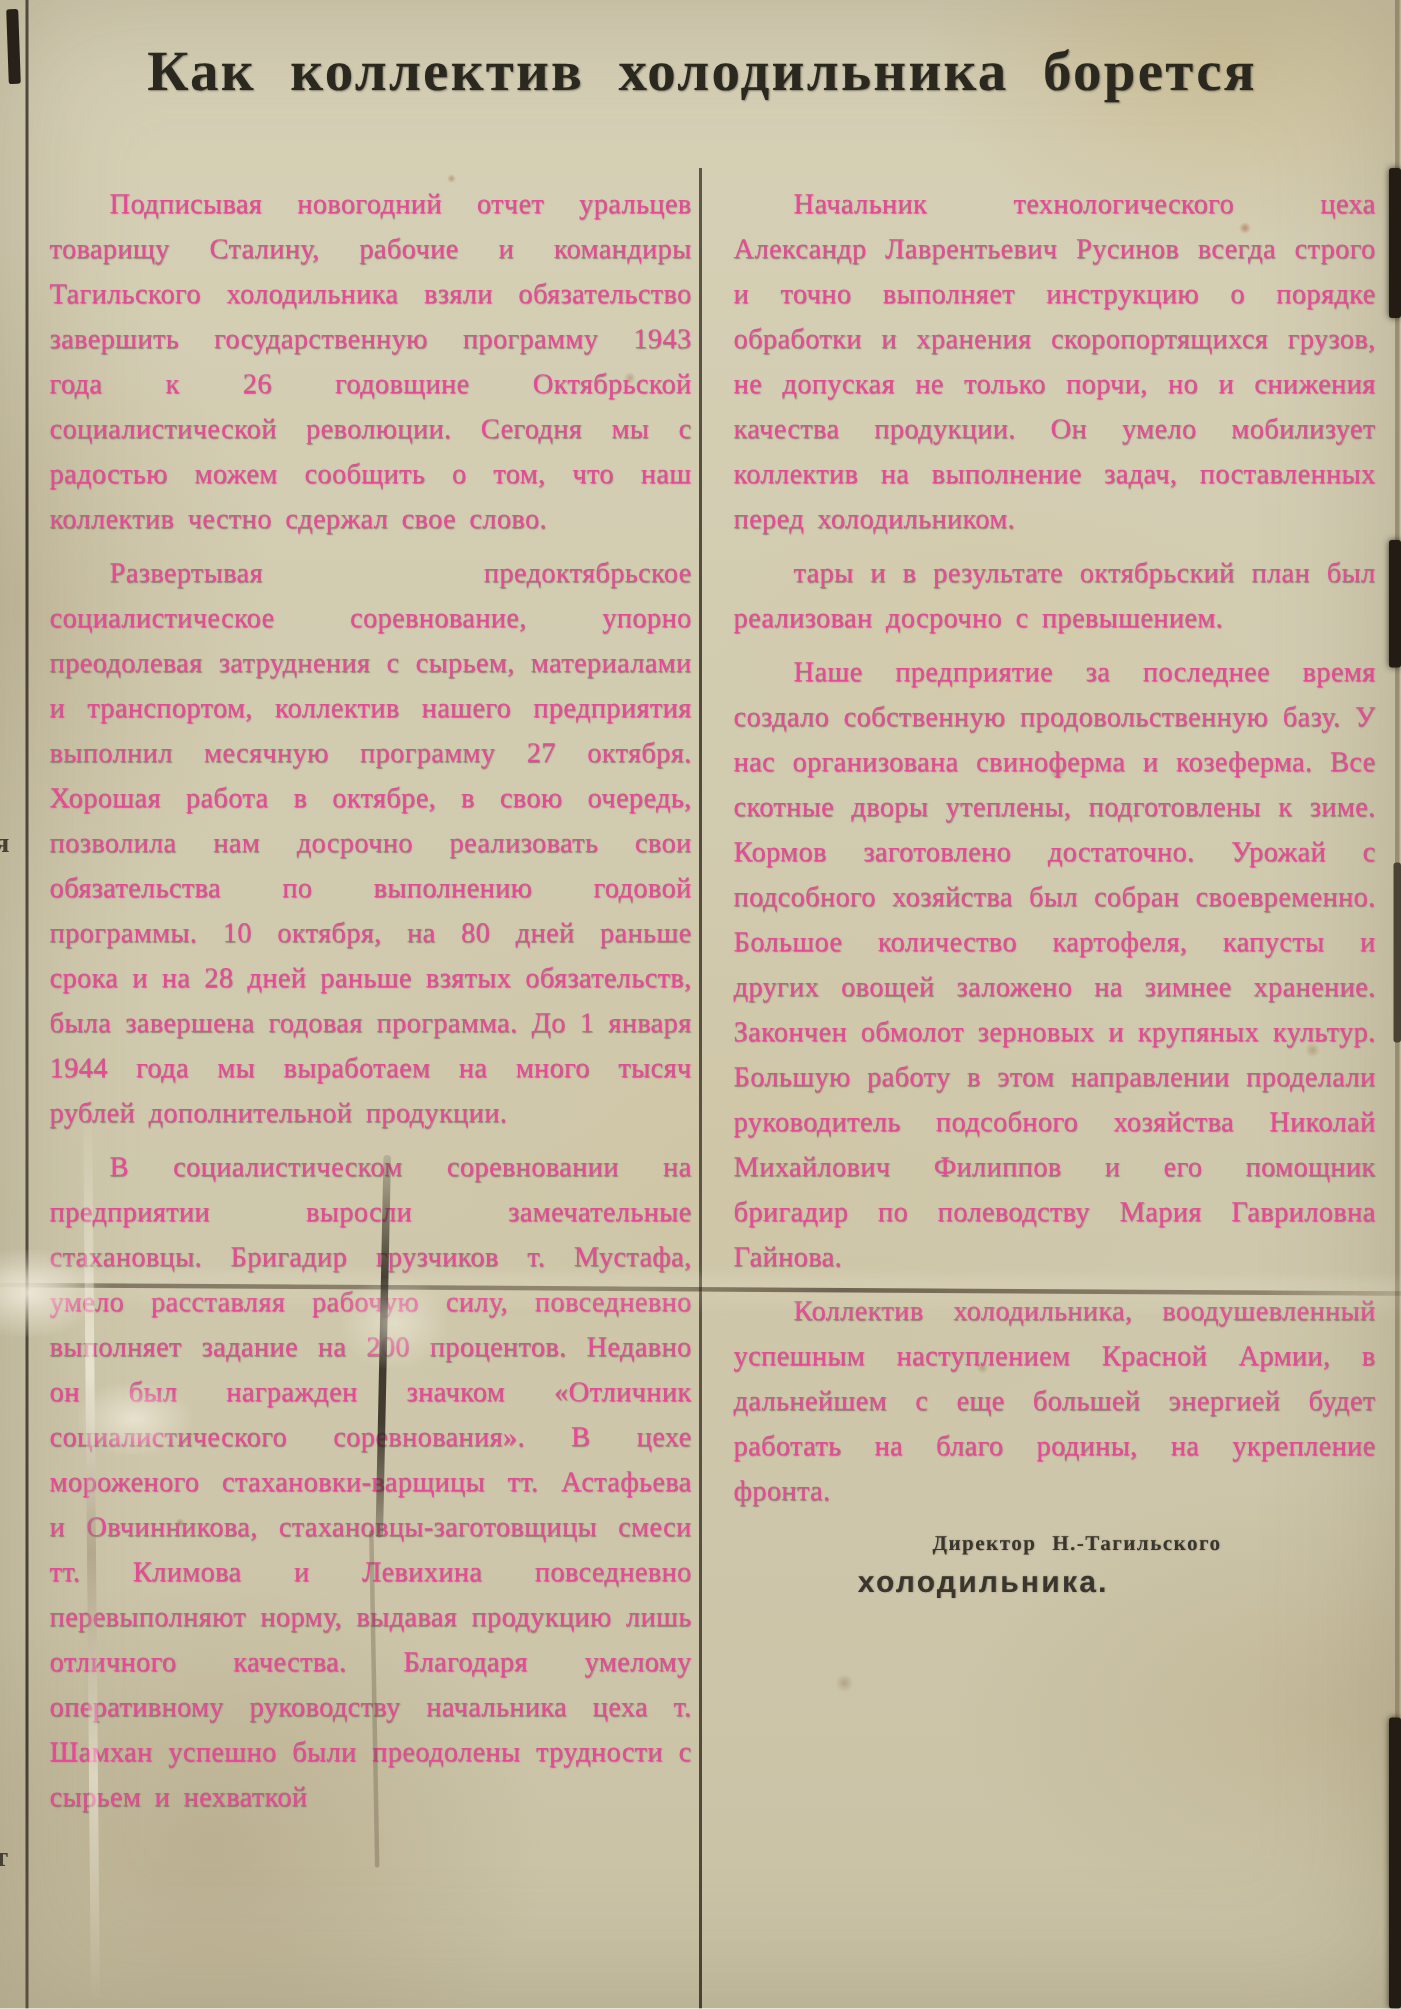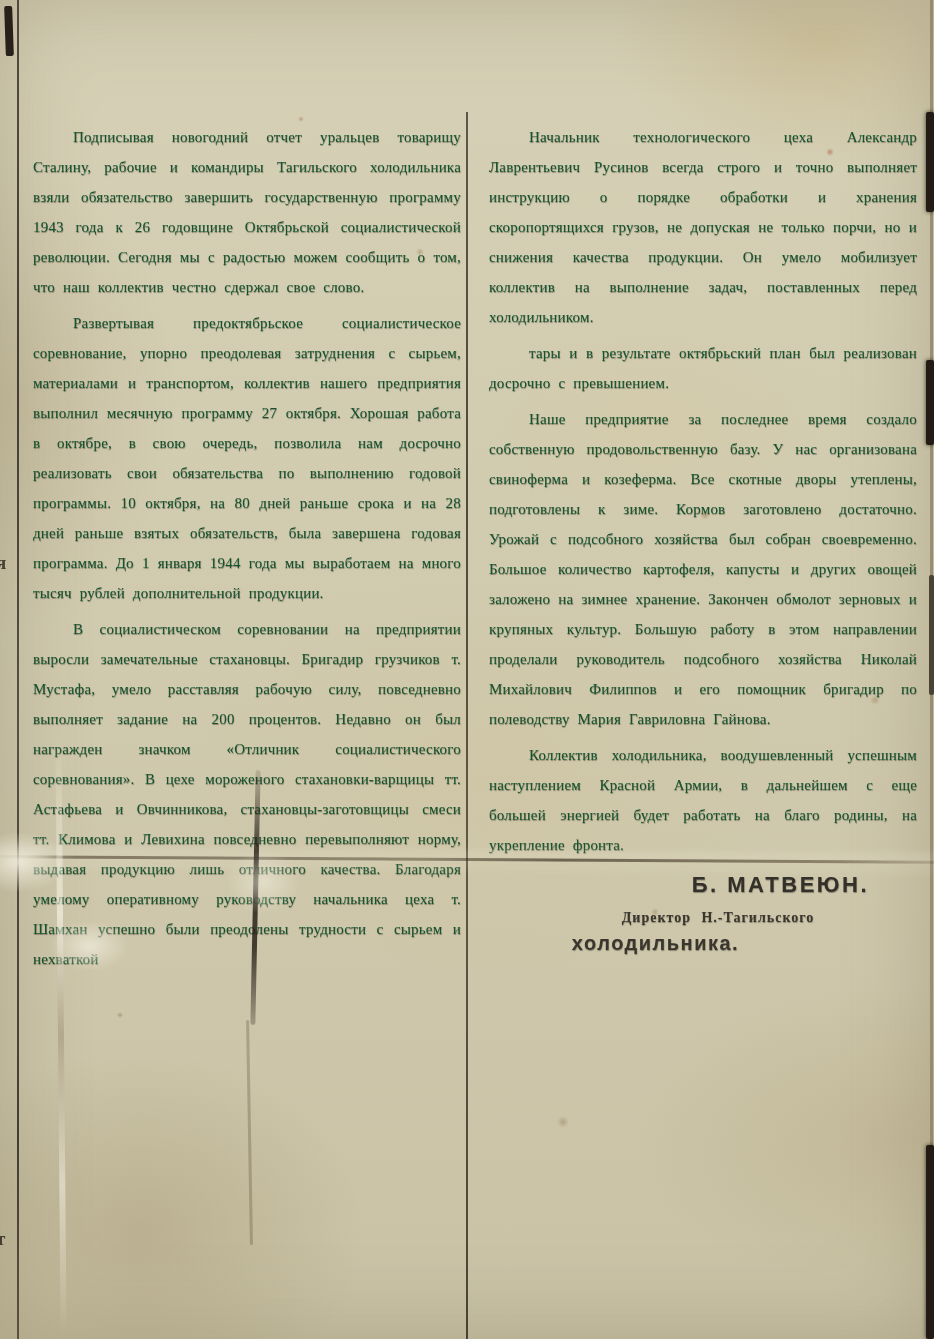--- a/index.html
+++ b/index.html
@@ -40,27 +40,27 @@
     text-shadow: 0.6px 0.7px 1.2px rgba(45,40,30,0.45);
   }
   .title-line1 { font-size: 38px; letter-spacing: 1.5px; word-spacing: 12px; line-height: 44px; }
   .title-line2 { font-size: 37px; letter-spacing: 1.5px; word-spacing: 12px; line-height: 42px; margin-top: 2px; }
 
   .col { position: absolute; top: 122px; width: 428px; }
   .col-left  { left: 33px;  }
   .col-right { left: 489px; }
   .col p {
     margin: 0;
-    font-size: 15px;
+    font-size: 19px;
     line-height: 30px;
     text-align: justify;
     text-indent: 40px;
     word-spacing: 4px;
     letter-spacing: 0.2px;
-    color: #14532d;
+    color: #ec4899;
     text-shadow: 0.4px 0.5px 0.8px rgba(62,55,42,0.50);
   }
   .col p + p { margin-top: 6px; }
 
   .signature {
     margin-top: 12px; padding-right: 48px;
     text-align: right;
     font-family: "Liberation Sans", sans-serif;
     font-weight: bold; font-size: 22px; letter-spacing: 2.5px;
     color: #33302a; text-shadow: 0.5px 0.5px 1px rgba(50,45,35,0.45);
@@ -156,34 +156,34 @@
 <div class="corner-mark"></div>
 <div class="rule-left"></div>
 <div class="rule-center"></div>
 <div class="rule-right"></div>
 <div class="edge-seg s1"></div>
 <div class="edge-seg s2"></div>
 <div class="edge-seg s3"></div>
 <div class="edge-seg s4"></div>
 
 <div class="title-block">
+  <div class="title-line1">Как коллектив холодильника борется</div>
 </div>
 
 <div class="col col-left">
   <p>Подписывая новогодний отчет уральцев товарищу Сталину, рабочие и командиры Тагильского холодильника взяли обязательство завершить государственную программу 1943 года к 26 годовщине Октябрьской социалистической революции. Сегодня мы с радостью можем сообщить о том, что наш коллектив честно сдержал свое слово.</p>
   <p>Развертывая предоктябрьское социалистическое соревнование, упорно преодолевая затруднения с сырьем, материалами и транспортом, коллектив нашего предприятия выполнил месячную программу 27 октября. Хорошая работа в октябре, в свою очередь, позволила нам досрочно реализовать свои обязательства по выполнению годовой программы. 10 октября, на 80 дней раньше срока и на 28 дней раньше взятых обязательств, была завершена годовая программа. До 1 января 1944 года мы выработаем на много тысяч рублей дополнительной продукции.</p>
   <p>В социалистическом соревновании на предприятии выросли замечательные стахановцы. Бригадир грузчиков т. Мустафа, умело расставляя рабочую силу, повседневно выполняет задание на 200 процентов. Недавно он был награжден значком «Отличник социалистического соревнования». В цехе мороженого стахановки-варщицы тт. Астафьева и Овчинникова, стахановцы-заготовщицы смеси тт. Климова и Левихина повседневно перевыполняют норму, выдавая продукцию лишь отличного качества. Благодаря умелому оперативному руководству начальника цеха т. Шамхан успешно были преодолены трудности с сырьем и нехваткой</p>
 </div>
 
 <div class="col col-right">
   <p>Начальник технологического цеха Александр Лаврентьевич Русинов всегда строго и точно выполняет инструкцию о порядке обработки и хранения скоропортящихся грузов, не допуская не только порчи, но и снижения качества продукции. Он умело мобилизует коллектив на выполнение задач, поставленных перед холодильником.</p>
   <p>тары и в результате октябрьский план был реализован досрочно с превышением.</p>
   <p>Наше предприятие за последнее время создало собственную продовольственную базу. У нас организована свиноферма и козеферма. Все скотные дворы утеплены, подготовлены к зиме. Кормов заготовлено достаточно. Урожай с подсобного хозяйства был собран своевременно. Большое количество картофеля, капусты и других овощей заложено на зимнее хранение. Закончен обмолот зерновых и крупяных культур. Большую работу в этом направлении проделали руководитель подсобного хозяйства Николай Михайлович Филиппов и его помощник бригадир по полеводству Мария Гавриловна Гайнова.</p>
   <p>Коллектив холодильника, воодушевленный успешным наступлением Красной Армии, в дальнейшем с еще большей энергией будет работать на благо родины, на укрепление фронта.</p>
-  <div class="signature">Б. МАТВЕЮН.</div>
   <div class="byline1">Директор Н.-Тагильского</div>
   <div class="byline2">холодильника.</div>
 </div>
 
 <div class="crease-h"></div>
 <div class="crease-v-dark"></div>
 <div class="crease-v-dark2"></div>
 <div class="crease-v-light"></div>
 <div class="patch-1"></div>
 <div class="patch-2"></div>

